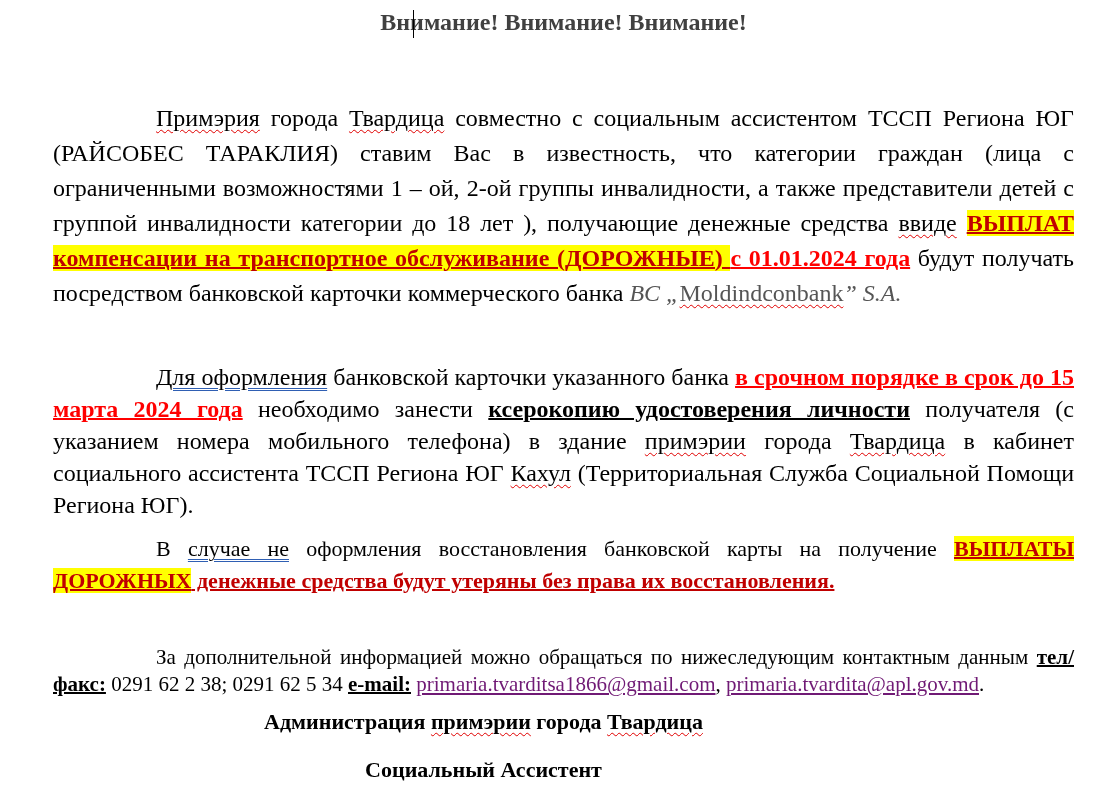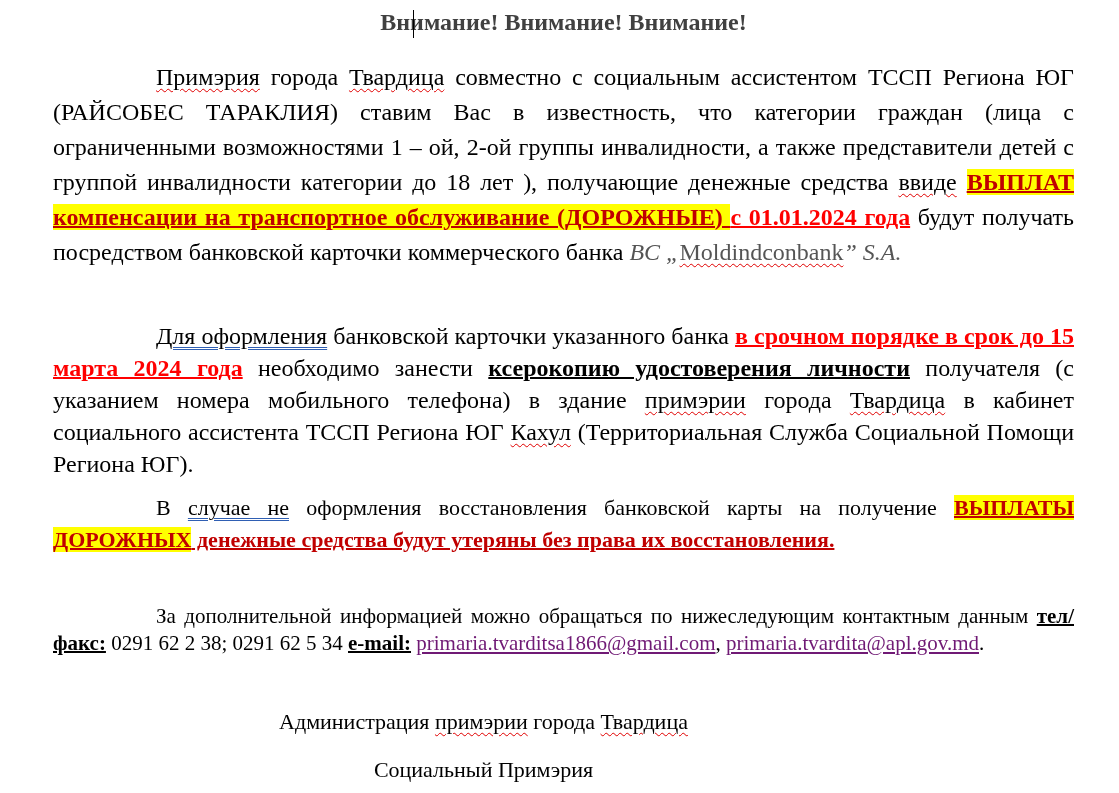--- a/index.html
+++ b/index.html
@@ -9,38 +9,38 @@
       color: #000;
     }
     .page { position: absolute; left: 53px; top: 0; width: 1021px; }
     .title {
       position: absolute; left: 0; width: 1021px; top: 9px;
       text-align: center; font-weight: bold; font-size: 24px; color: #404040;
     }
     .cursor {
       position: absolute; left: 360px; top: 10px; width: 1px; height: 28px; background: #000;
     }
-    .para { position: absolute; left: 0; width: 1021px; text-align: justify; text-align-last: left; }
+    .para { position: absolute; left: 0; width: 1021px; text-align: justify; text-align-last: left; margin-top: 41px; }
     .p1 { top: 60px; font-size: 24px; line-height: 35px; }
     .p2 { top: 320px; font-size: 24px; line-height: 32px; }
     .p3 { top: 492px; font-size: 22px; line-height: 31.5px; }
     .p4 { top: 603px; font-size: 21px; line-height: 27px; }
     .indent { display: inline-block; width: 103px; }
     .spell { text-decoration: underline wavy #e00000; text-decoration-thickness: 1px; text-underline-offset: 3px; }
     .grammar { text-decoration: underline double #2f5fb3; text-decoration-thickness: 1px; text-underline-offset: 3px; }
     .hl { background: #ffff00; }
     .dred { color: #c00000; font-weight: bold; text-decoration: underline; text-decoration-thickness: 2px; }
     .bred { color: #ff0000; font-weight: bold; text-decoration: underline; text-decoration-thickness: 2px; }
     .bblack { font-weight: bold; text-decoration: underline; text-decoration-thickness: 2px; }
     .bank { font-style: italic; color: #555; }
     .bank-name { font-style: normal; color: #555; text-decoration: underline wavy #e00000; text-decoration-thickness: 1px; text-underline-offset: 3px; }
     .link { color: #701a75; text-decoration: underline; }
     .sig {
       position: absolute; left: 0; width: 967px; text-align: center;
-      font-weight: normal; font-size: 22px;
+      font-weight: bold; font-size: 22px;
     }
     .sig1 { top: 709px; }
     .sig2 { top: 757px; }
   </style>
 </head>
 <body>
 
 <div class="page">
   <div class="title">Внимание! Внимание! Внимание!</div>
   <div class="cursor"></div>
@@ -48,13 +48,13 @@
   <div class="para p1"><span class="indent"></span><span class="spell">Примэрия</span><span>  города  </span><span class="spell">Твардица</span><span> совместно с  социальным ассистентом ТССП Региона ЮГ (РАЙСОБЕС ТАРАКЛИЯ) ставим  Вас в известность, что категории граждан (лица  с  ограниченными возможностями 1 – ой, 2-ой группы инвалидности, а также представители  детей  с  группой  инвалидности  категории до 18 лет ), получающие  денежные  средства </span><span class="spell">ввиде</span><span> </span><span class="hl dred">ВЫПЛАТ компенсации  на транспортное обслуживание  (ДОРОЖНЫЕ) </span><span class="dred">  </span><span class="bred">с 01.01.2024 года</span><span> будут получать посредством банковской карточки  коммерческого банка  </span><span class="bank">BC „</span><span class="bank-name">Moldindconbank</span><span class="bank">” S.A.</span></div>
 
   <div class="para p2"><span class="indent"></span><span class="grammar">Для оформления</span><span> банковской карточки указанного банка  </span><span class="bred">в срочном  порядке в  срок до 15 марта 2024 года</span><span>  необходимо занести  </span><span class="bblack">ксерокопию удостоверения личности</span><span> получателя (с указанием номера мобильного телефона) в здание </span><span class="spell">примэрии</span><span> города </span><span class="spell">Твардица</span><span> в кабинет социального ассистента ТССП Региона ЮГ </span><span class="spell">Кахул</span><span> (Территориальная Служба Социальной Помощи Региона ЮГ).</span></div>
 
   <div class="para p3"><span class="indent"></span><span>В </span><span class="grammar">случае  не</span><span>  оформления  восстановления  банковской карты на получение </span><span class="hl dred">ВЫПЛАТЫ ДОРОЖНЫХ</span><span class="dred"> денежные средства будут утеряны без права их восстановления.</span></div>
 
   <div class="para p4"><span class="indent"></span><span>За дополнительной информацией можно обращаться по нижеследующим контактным данным </span><span class="bblack">тел/факс:</span><span>  0291 62 2 38;  0291 62 5 34   </span><span class="bblack">e-mail:</span><span>  </span><a class="link">primaria.tvarditsa1866@gmail.com</a><span>, </span><a class="link">primaria.tvardita@apl.gov.md</a><span>.</span></div>
 </div>
 
 <div class="sig sig1"><span>Администрация </span><span class="spell">примэрии</span><span> города </span><span class="spell">Твардица</span></div>
-<div class="sig sig2">Социальный Примэрия</div>
+<div class="sig sig2">Социальный Ассистент</div>
 
 </body></html>

